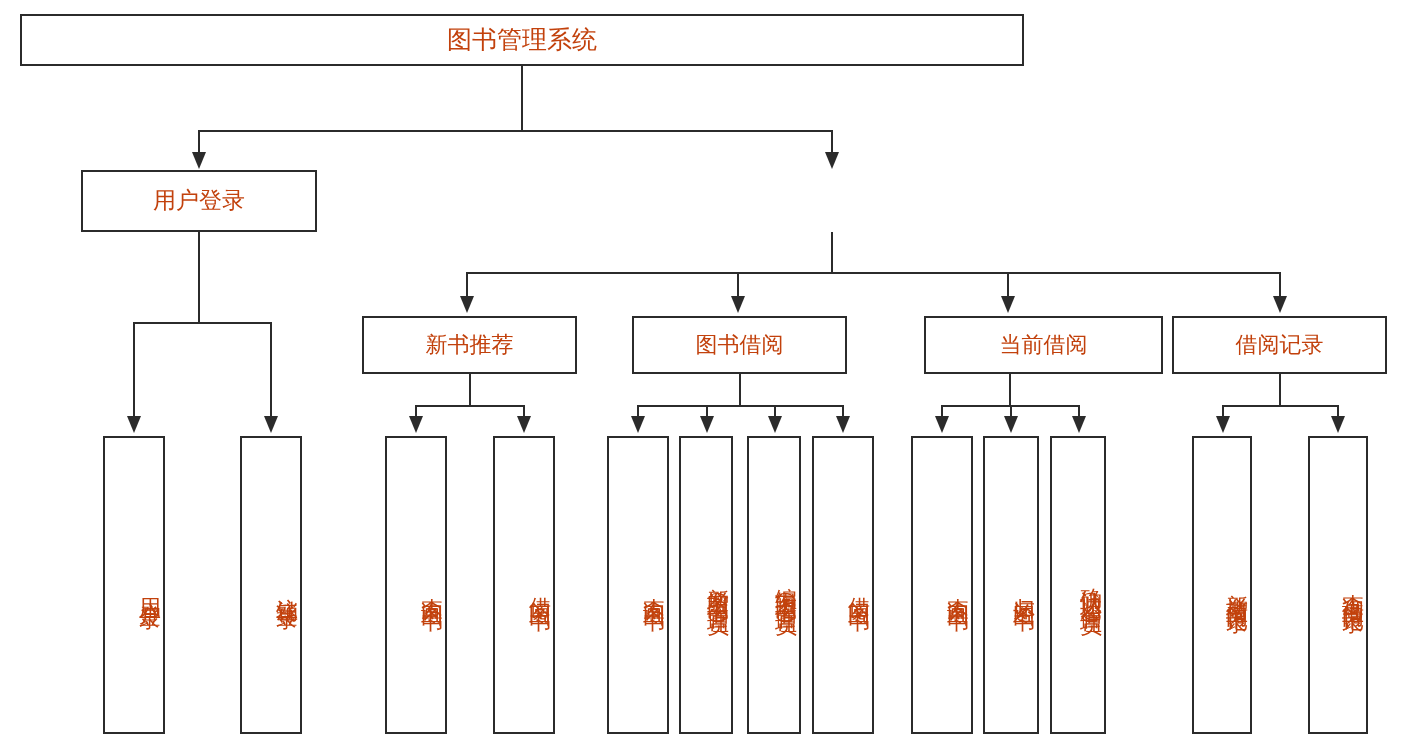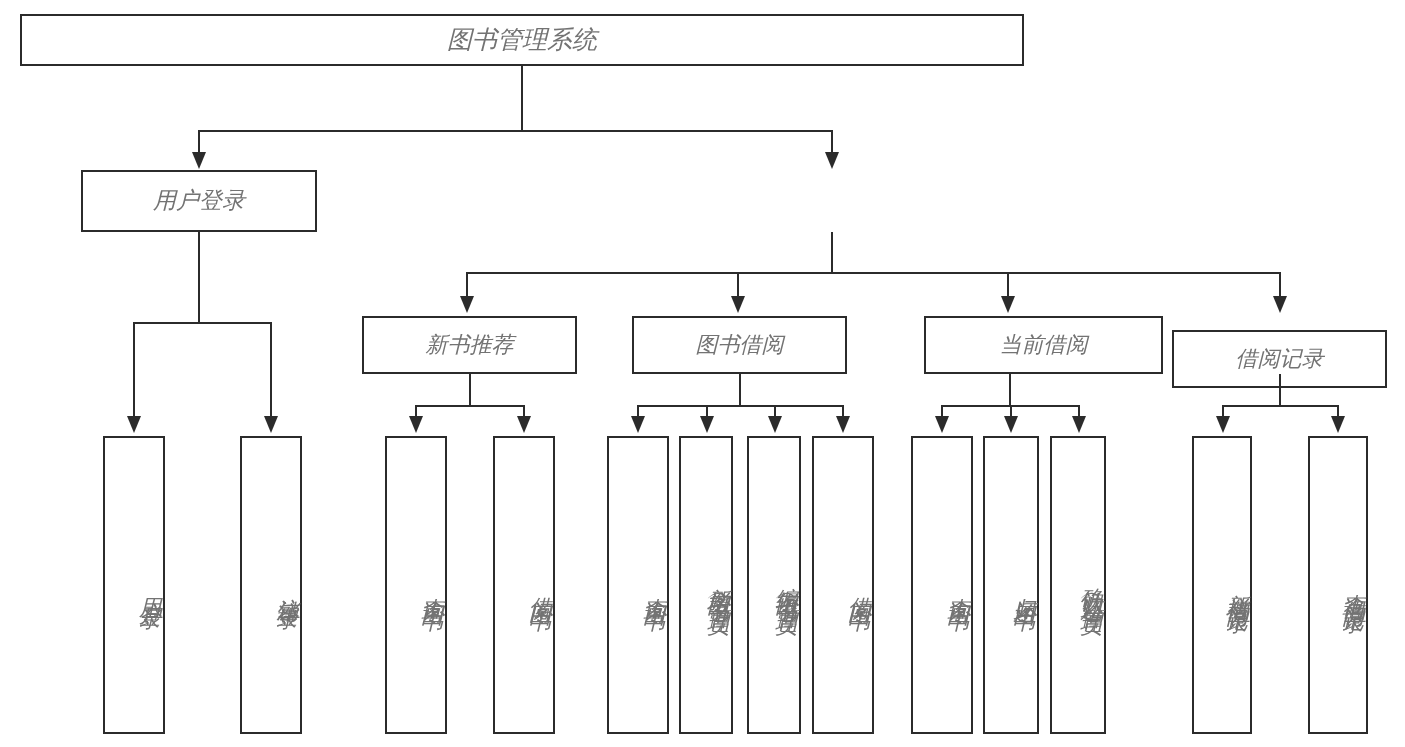--- a/index.html
+++ b/index.html
@@ -20,24 +20,23 @@
   }
   
   .node {
     position: absolute;
     box-sizing: border-box;
     background: #ffffff;
     border: 2px solid #2b2b2b;
     display: flex;
     align-items: center;
     justify-content: center;
-    color: #737373;
+    color: #c2410c;
     line-height: 1.18;
     text-align: left;
-    font-style: italic;
   }
   .node.root {
     font-size: 25px;
   }
   .node.lvl2 {
     font-size: 23px;
   }
   .node.lvl3 {
     font-size: 22px;
   }
@@ -128,21 +127,21 @@
 
   <div class="node lvl3" style="left:362px; top:316px; width:215px; height:58px;">
     <span class="txt">新书推荐</span>
   </div>
   <div class="node lvl3" style="left:632px; top:316px; width:215px; height:58px;">
     <span class="txt">图书借阅</span>
   </div>
   <div class="node lvl3" style="left:902px; top:316px; width:239px; height:58px;margin-left:22px;">
     <span class="txt">当前借阅</span>
   </div>
-  <div class="node lvl3" style="left:1172px; top:316px; width:215px; height:58px;margin-top:14px;">
+  <div class="node lvl3" style="left:1172px; top:316px; width:215px; height:58px;">
     <span class="txt">借阅记录</span>
   </div>
 
   <div class="vline" style="left:469px; top:374px; height:31px;"></div>
   <div class="hline" style="left:415px; top:405px; width:110px;"></div>
   <div class="vline" style="left:415px; top:405px; height:13px;"></div>
   <div class="arrow" style="left:409px; top:416px;"></div>
   <div class="vline" style="left:523px; top:405px; height:13px;"></div>
   <div class="arrow" style="left:517px; top:416px;"></div>
 

